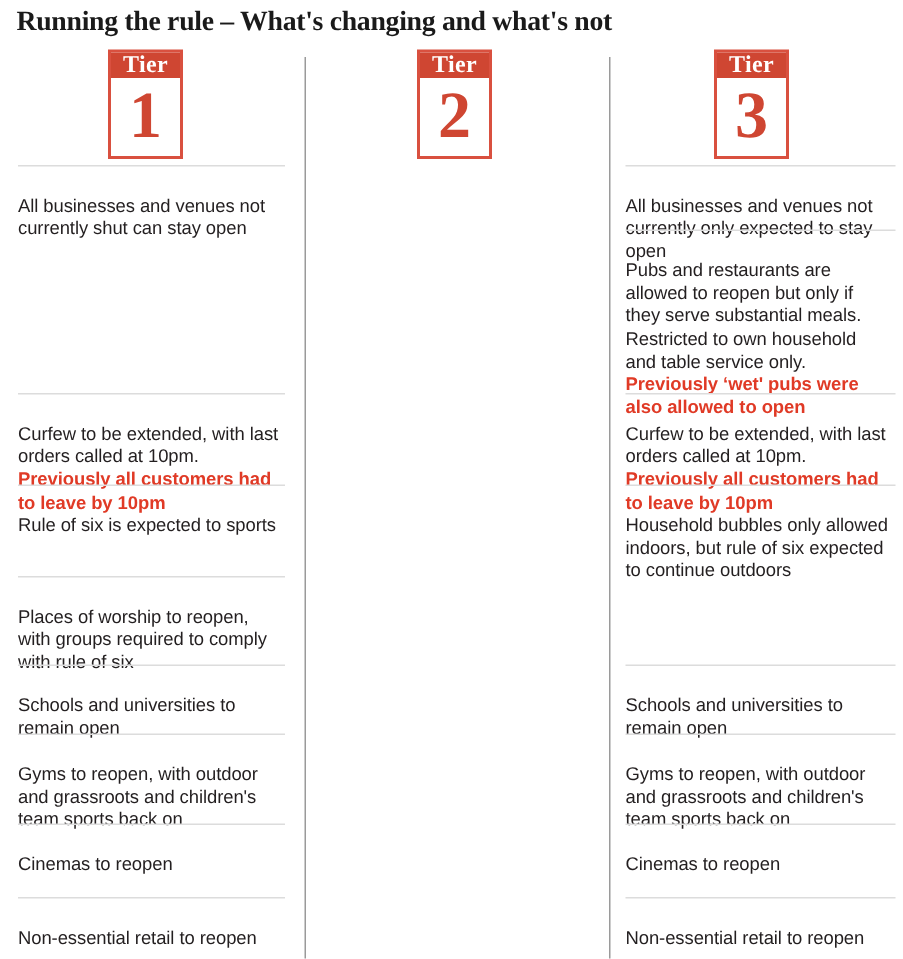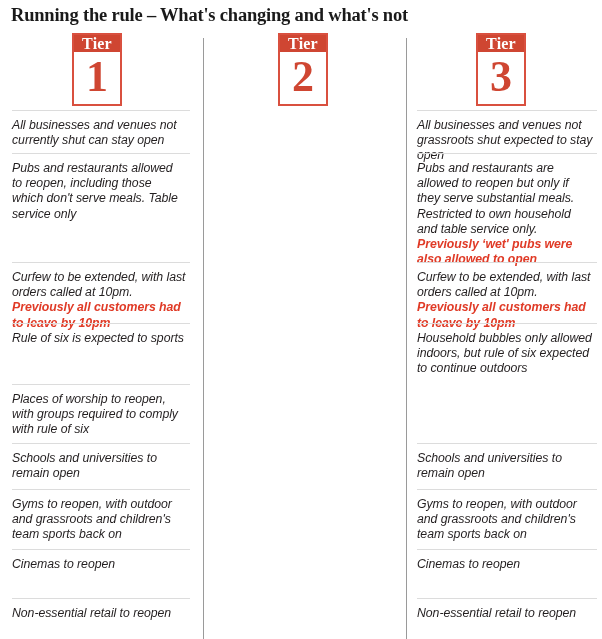--- a/index.html
+++ b/index.html
@@ -112,22 +112,21 @@
     position: absolute;
     left: 0;
     top: 0;
     right: 0;
     bottom: 0;
   }
   .row {
     position: absolute;
     box-sizing: border-box;
     border-top: 1px solid #dcdcdc;
-    padding: 7px 12px 0 12px;
-    font-style: italic;
+    padding: 19px 12px 0 12px;
   }
   .col-0 .row { left: 12px;  width: 178px; }
   .col-1 .row { left: 214px; width: 180px; }
   .col-0 .row, .col-1 .row, .col-2 .row { padding-left: 0; padding-right: 4px; }
 
   .cell-text {
     font-family: "Liberation Sans", sans-serif;
     font-size: 12.3px;
     line-height: 15.2px;
     color: #231f20;
@@ -153,23 +152,20 @@
     <div class="badge-zone">
       <div class="badge">
         <div class="badge-head">Tier</div>
         <div class="badge-num">1</div>
       </div>
     </div>
     <div class="rows">
         <div class="row" style="top: 80px; height: 43px;">
           <div class="cell-text"><span>All businesses and venues not currently shut can stay open</span></div>
         </div>
-        <div class="row" style="top: 123px; height: 109px;">
-          <div class="cell-text"><span>Pubs and restaurants allowed to reopen, including those which don't serve meals. Table service only</span></div>
-        </div>
         <div class="row" style="top: 232px; height: 61px;">
           <div class="cell-text"><span>Curfew to be extended, with last orders called at 10pm. </span><span class="prev">Previously all customers had to leave by 10pm</span></div>
         </div>
         <div class="row" style="top: 293px; height: 53px;">
           <div class="cell-text"><span>Rule of six is expected to sports</span></div>
         </div>
         <div class="row" style="top: 354px; height: 67px;">
           <div class="cell-text"><span>Places of worship to reopen, with groups required to comply with rule of six</span></div>
         </div>
         <div class="row" style="top: 413px; height: 46px;">
@@ -189,21 +185,21 @@
 
   <div class="col col-1">
     <div class="badge-zone">
       <div class="badge">
         <div class="badge-head">Tier</div>
         <div class="badge-num">2</div>
       </div>
     </div>
     <div class="rows">
         <div class="row" style="top: 80px; height: 43px;">
-          <div class="cell-text"><span>All businesses and venues not grassroots shut expected to stay open</span></div>
+          <div class="cell-text"><span>All businesses and venues not currently only expected to stay open</span></div>
         </div>
         <div class="row" style="top: 123px; height: 109px;">
           <div class="cell-text"><span>Pubs and restaurants are allowed to reopen but only if they serve substantial meals. Restricted to own household and table service only. </span><span class="prev">Previously ‘wet' pubs were also allowed to open</span></div>
         </div>
         <div class="row" style="top: 232px; height: 61px;">
           <div class="cell-text"><span>Curfew to be extended, with last orders called at 10pm. </span><span class="prev">Previously all customers had to leave by 10pm</span></div>
         </div>
         <div class="row" style="top: 293px; height: 53px;">
           <div class="cell-text"><span>Household bubbles only allowed indoors, but rule of six expected to continue outdoors</span></div>
         </div>

